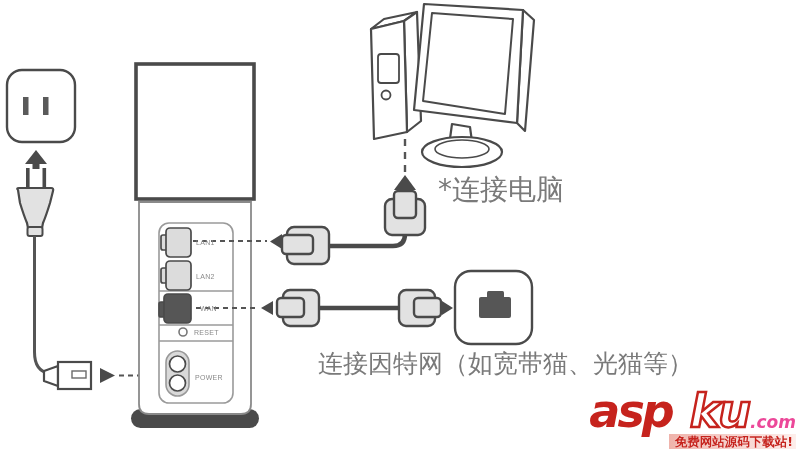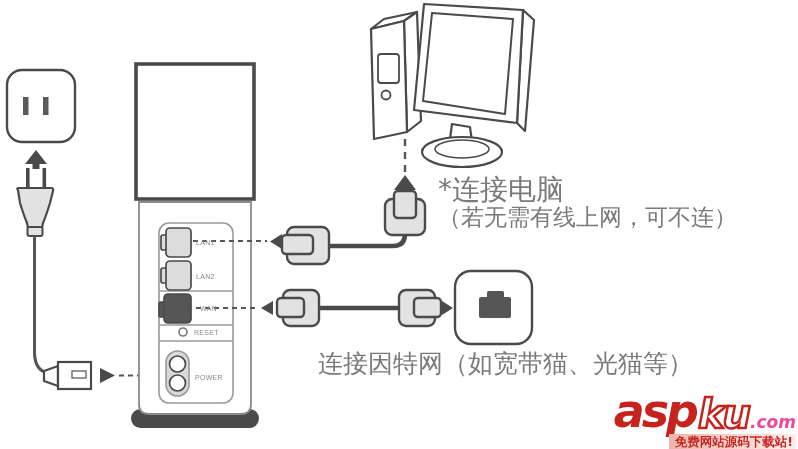--- a/index.html
+++ b/index.html
@@ -10,22 +10,22 @@
   svg{position:absolute;left:0;top:0;}
   .note{position:absolute;color:#7a7a7a;white-space:nowrap;}
   .note-computer-1{left:438px;top:171px;font-size:28px;}
   .note-computer-2{left:438px;top:202px;font-size:23px;}
   .note-internet{left:318px;top:347px;font-size:25px;}
   .note-power{left:2px;top:399px;font-size:27px;}
   .port-label{font-family:"Liberation Sans","DejaVu Sans",sans-serif;font-size:7px;fill:#8a8a8a;letter-spacing:.3px;}
   .logo{position:absolute;right:2px;top:391px;width:180px;text-align:right;}
   .brand-row{display:flex;align-items:flex-end;justify-content:flex-end;height:40px;}
   .brand-main{font-style:italic;font-weight:bold;font-size:46px;line-height:.82;color:#c6231d;letter-spacing:-3px;}
-  .brand-accent{font-style:italic;font-weight:bold;font-size:40px;line-height:.82;color:#ffffff;
-    -webkit-text-stroke:2.5px #c6231d;letter-spacing:-2px;margin-left:2px;}
+  .brand-accent{font-style:italic;font-weight:bold;font-size:46px;line-height:.82;color:#ffffff;
+    -webkit-text-stroke:2.5px #c6231d;letter-spacing:-2px;margin-left:18px;}
   .brand-suffix{font-style:italic;font-weight:bold;font-size:17px;line-height:1;color:#ec4899;margin-left:1px;}
   .tagline{display:inline-block;font-size:12.5px;font-weight:bold;color:#c6231d;
     background:linear-gradient(90deg,#efb3ab,#fdeeeb);padding:0 3px 1px 6px;margin-top:-4px;
     text-shadow:0 0 1px #ffffff;white-space:nowrap;}
 </style>
 </head>
 <body>
 
 <div class="canvas">
   <svg width="798" height="449" viewBox="0 0 798 449">
@@ -151,21 +151,20 @@
     </g>
 
     <g>
       <rect x="455" y="271" width="77" height="73" rx="16" fill="#ffffff" stroke="#4a4a4a" stroke-width="2.4"></rect>
       <rect x="487" y="291" width="17" height="9" rx="1.5" fill="#565656"></rect>
       <rect x="479" y="297" width="32" height="21" rx="2" fill="#565656"></rect>
     </g>
   </svg>
 
   <div class="note note-computer-1">*连接电脑</div>
-  <div class="note note-computer-2">（若无需有线上网，可不连）</div>
   <div class="note note-internet">连接因特网（如宽带猫、光猫等）</div>
 
   <div class="logo">
     <div class="brand-row">
       <span class="brand-main">asp</span>
         <span class="brand-accent">ku</span>
         <span class="brand-suffix">.com</span>
     </div>
     <span class="tagline">免费网站源码下载站!</span>
   </div>

